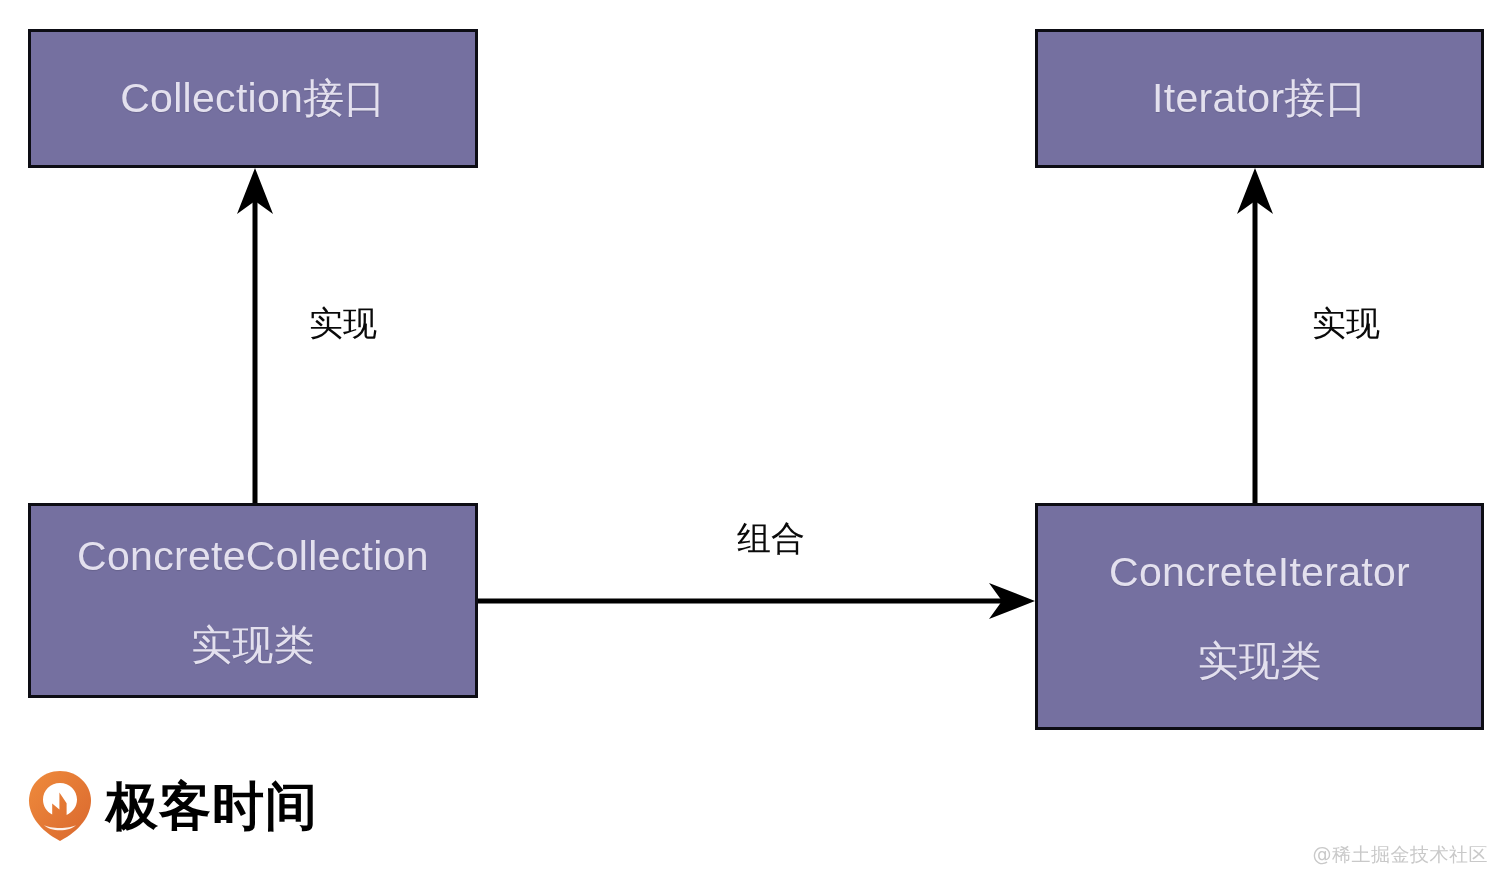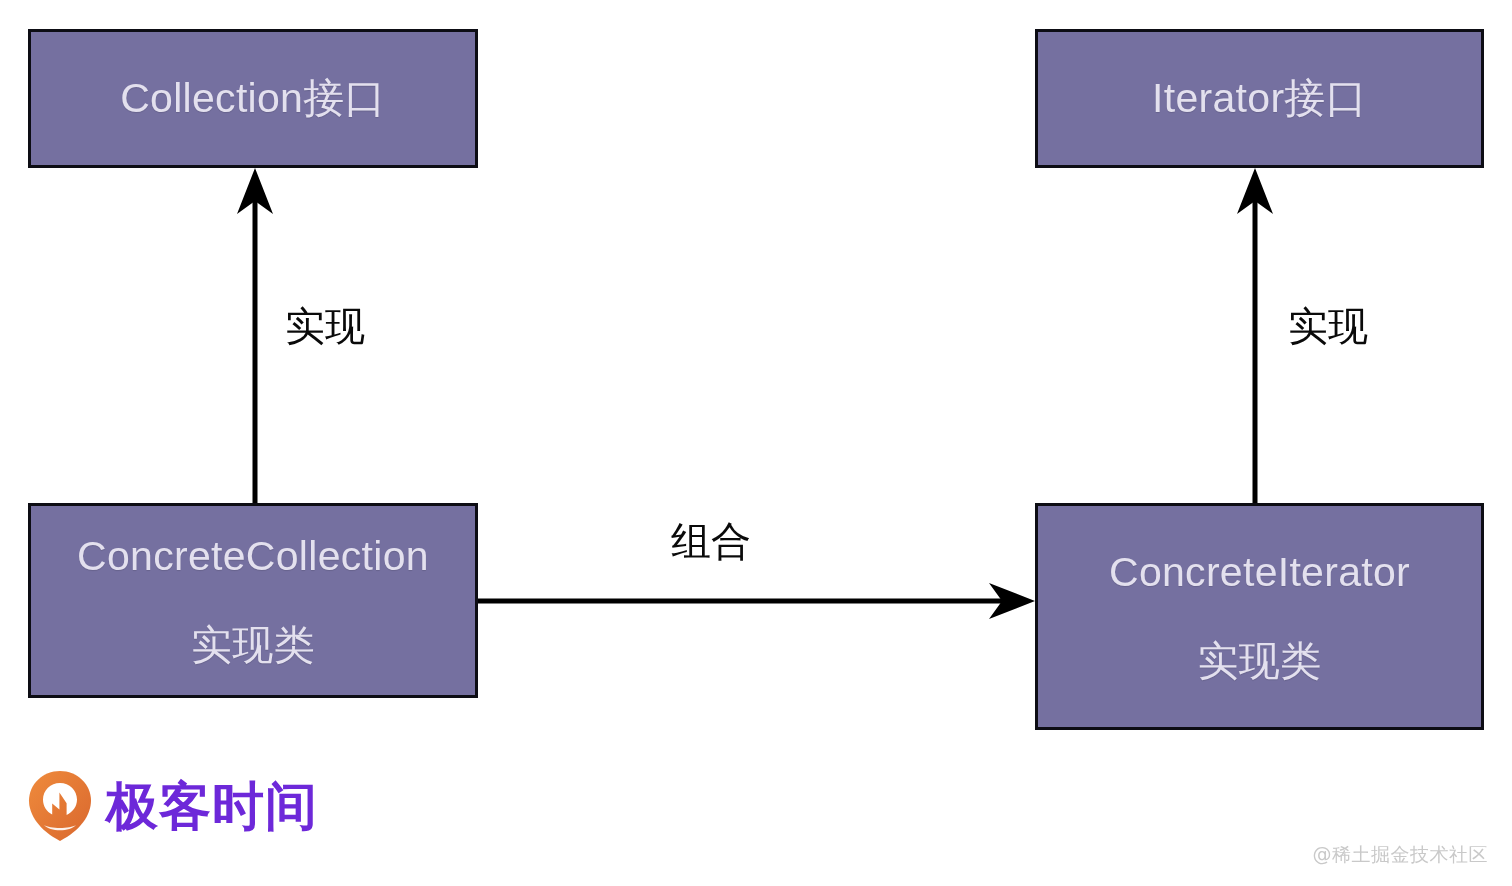--- a/index.html
+++ b/index.html
@@ -54,48 +54,49 @@
     white-space: nowrap;
     margin-top: 41px;
   }
   #node-collection  { left: 28px;   top: 29px;  width: 450px; height: 139px; }
   #node-iterator    { left: 1035px; top: 29px;  width: 449px; height: 139px; }
   #node-cc          { left: 28px;   top: 503px; width: 450px; height: 195px; }
   #node-ci          { left: 1035px; top: 503px; width: 449px; height: 227px; }
 
   .edge-label {
     position: absolute;
-    font-size: 40px;
+    font-size: 34px;
     color: #0a0a0a;
     font-family: "DejaVu Sans", "Liberation Sans", sans-serif;
     white-space: nowrap;
     line-height: 1;
+    margin-left: 24px;
   }
   #label-impl-left  { left: 285px;  top: 306px; }
   #label-impl-right { left: 1288px; top: 306px; }
-  #label-compose    { left: 671px;  top: 521px; text-align: right; }
+  #label-compose    { left: 713px;  top: 521px; text-align: right; }
 
   
   #logo {
     position: absolute;
     left: 28px;
     top: 770px;
     display: flex;
     align-items: center;
     gap: 14px;
   }
   #logo-mark {
     width: 64px;
     height: 72px;
     display: block;
   }
   #logo-text {
     font-size: 52px;
     font-weight: 700;
-    color: #6d28d9;
+    color: #000000;
     font-family: "DejaVu Sans", "Liberation Sans", sans-serif;
     letter-spacing: 1px;
     line-height: 1;
   }
 
   #watermark {
     position: absolute;
     right: 24px;
     bottom: 18px;
     font-size: 19px;

